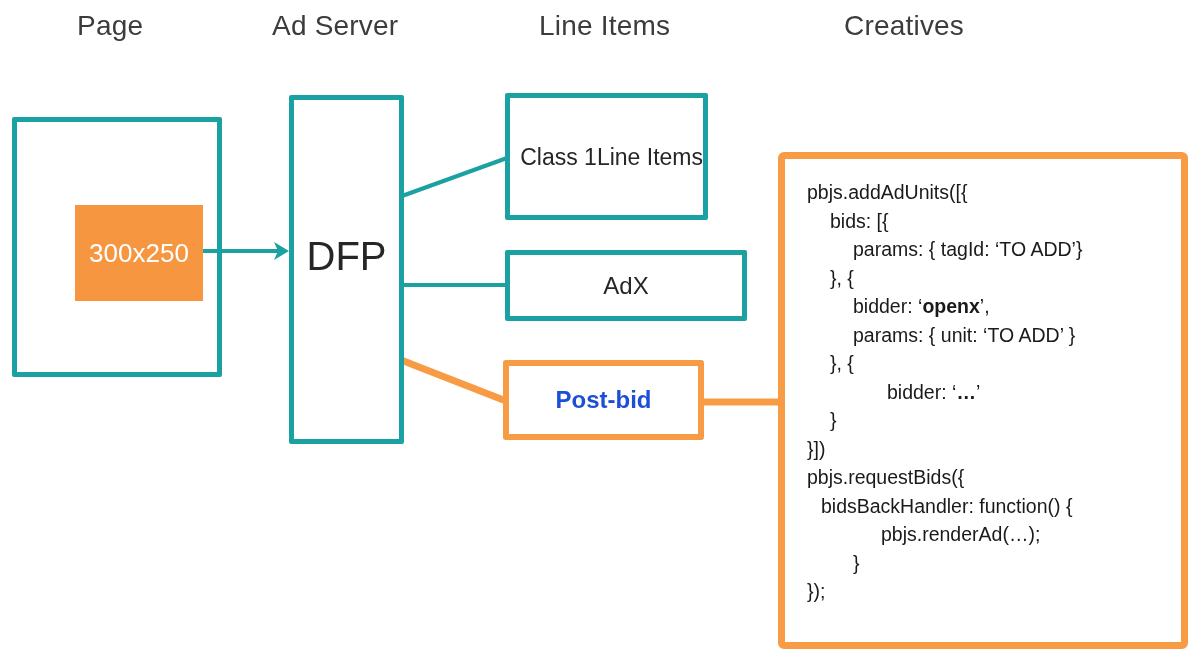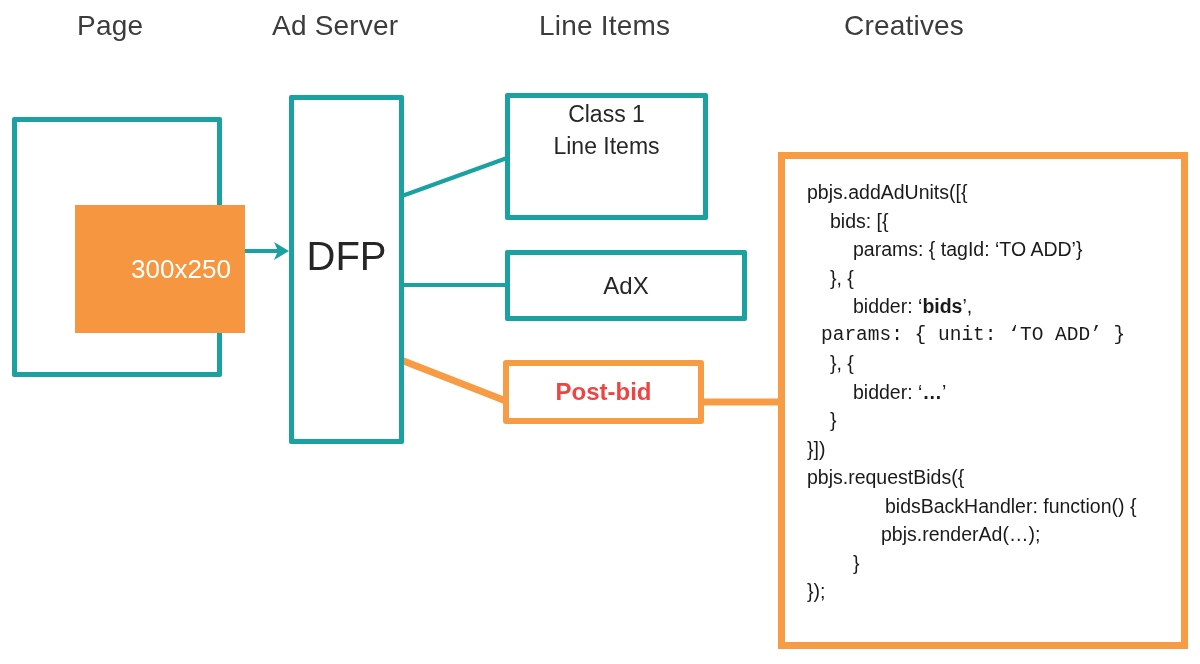--- a/index.html
+++ b/index.html
@@ -31,53 +31,52 @@
     position:absolute;
     box-sizing:border-box;
     background:transparent;
     z-index:1;
   }
   .teal-border{border:5px solid #1ba1a2;border-radius:2px;}
   .orange-border{border:6px solid #f89b45;border-radius:3px;}
 
   #page-box{left:12px;top:117px;width:210px;height:260px;}
   #ad-slot{
-    position:absolute;left:58px;top:83px;width:128px;height:128px;
+    position:absolute;left:58px;top:83px;width:128px;height:96px;
     background:#f79640;
     display:flex;align-items:center;justify-content:center;
     color:#ffffff;font-size:26px;
     z-index:2;
-    padding-left:42px;
   }
   #dfp-box{
     left:289px;top:95px;width:115px;height:349px;
     display:flex;align-items:center;justify-content:center;
     font-size:40px;color:#262626;
     padding-bottom:26px;
   }
   #class1-box{
     left:505px;top:93px;width:203px;height:127px;
-    display:flex;flex-direction:column;align-items:center;justify-content:flex-start;
+    display:flex;flex-direction:row;align-items:center;justify-content:flex-end;
     font-size:23px;line-height:32px;color:#262626;
     text-align:center;
   }
   #adx-box{
     left:505px;top:250px;width:242px;height:71px;
     display:flex;align-items:center;justify-content:center;
     font-size:24px;color:#262626;
   }
   #postbid-box{
-    left:503px;top:360px;width:201px;height:64px;
+    left:503px;top:360px;width:201px;height:80px;
     display:flex;align-items:center;justify-content:center;
-    font-size:24px;font-weight:bold;color:#ef4444;
+    font-size:24px;font-weight:bold;color:#1d4ed8;
     border-width:6px;
   }
   #code-box{
     left:778px;top:152px;width:410px;height:497px;
-    border:7px solid #f89b45;border-radius:0;
+    border:7px solid #f89b45;border-radius:6px;
     padding-top:19px;
   }
   .code-line{
     font-size:19.5px;
     line-height:28.5px;
     color:#1a1a1a;
     white-space:pre;
   }
   .code-line b{font-weight:bold;}
 </style>
@@ -122,27 +121,27 @@
   <div class="box orange-border" id="postbid-box">
     <span>Post-bid</span>
   </div>
 
   <div class="box" id="code-box">
     <div id="code-block">
         <div class="code-line" style="padding-left: 22px;"><span>pbjs.addAdUnits([{</span></div>
         <div class="code-line" style="padding-left: 45px;"><span>bids: [{</span></div>
         <div class="code-line" style="padding-left: 68px;"><span>params: { tagId: ‘TO ADD’}</span></div>
         <div class="code-line" style="padding-left: 45px;"><span>}, {</span></div>
-        <div class="code-line" style="padding-left: 68px;"><span>bidder: ‘</span><b>bids</b><span>’,</span></div>
-        <div class="code-line" style="padding-left: 36px; font-family: Liberation Mono, monospace;"><span>params: { unit: ‘TO ADD’ }</span></div>
+        <div class="code-line" style="padding-left: 68px;"><span>bidder: ‘</span><b>openx</b><span>’,</span></div>
+        <div class="code-line" style="padding-left: 68px;"><span>params: { unit: ‘TO ADD’ }</span></div>
         <div class="code-line" style="padding-left: 45px;"><span>}, {</span></div>
-        <div class="code-line" style="padding-left: 68px;"><span>bidder: ‘</span><b>…</b><span>’</span></div>
+        <div class="code-line" style="padding-left: 68px; margin-left: 34px;"><span>bidder: ‘</span><b>…</b><span>’</span></div>
         <div class="code-line" style="padding-left: 45px;"><span>}</span></div>
         <div class="code-line" style="padding-left: 22px;"><span>}])</span></div>
         <div class="code-line" style="padding-left: 22px;"><span>pbjs.requestBids({</span></div>
-        <div class="code-line" style="padding-left: 100px;"><span>bidsBackHandler: function() {</span></div>
+        <div class="code-line" style="padding-left: 36px;"><span>bidsBackHandler: function() {</span></div>
         <div class="code-line" style="padding-left: 96px;"><span>pbjs.renderAd(…);</span></div>
         <div class="code-line" style="padding-left: 68px;"><span>}</span></div>
         <div class="code-line" style="padding-left: 22px;"><span>});</span></div>
       </div>
   </div>
 
 </div>
 
 </body></html>

